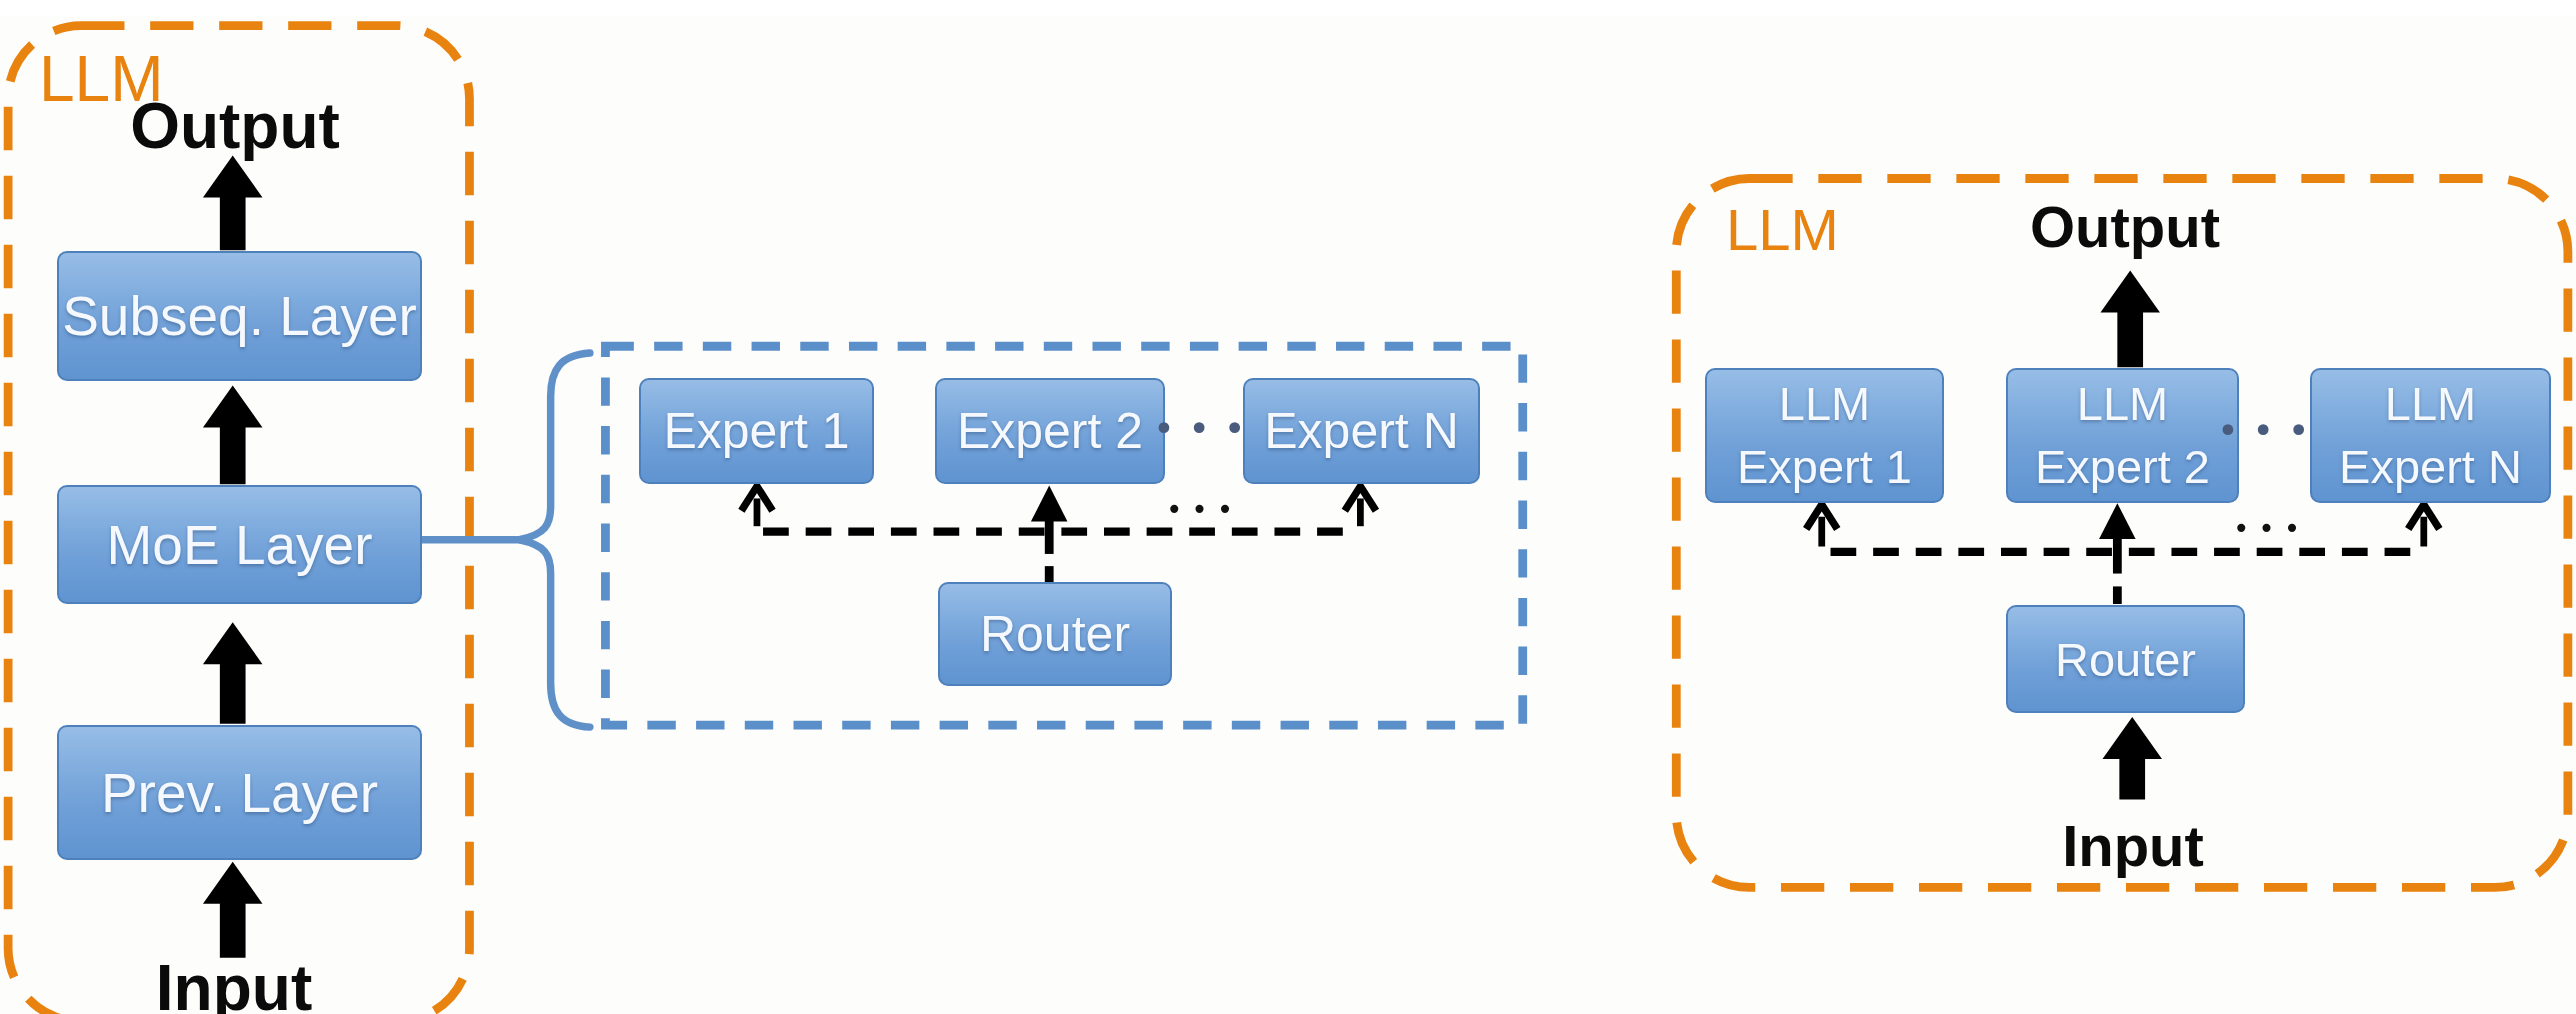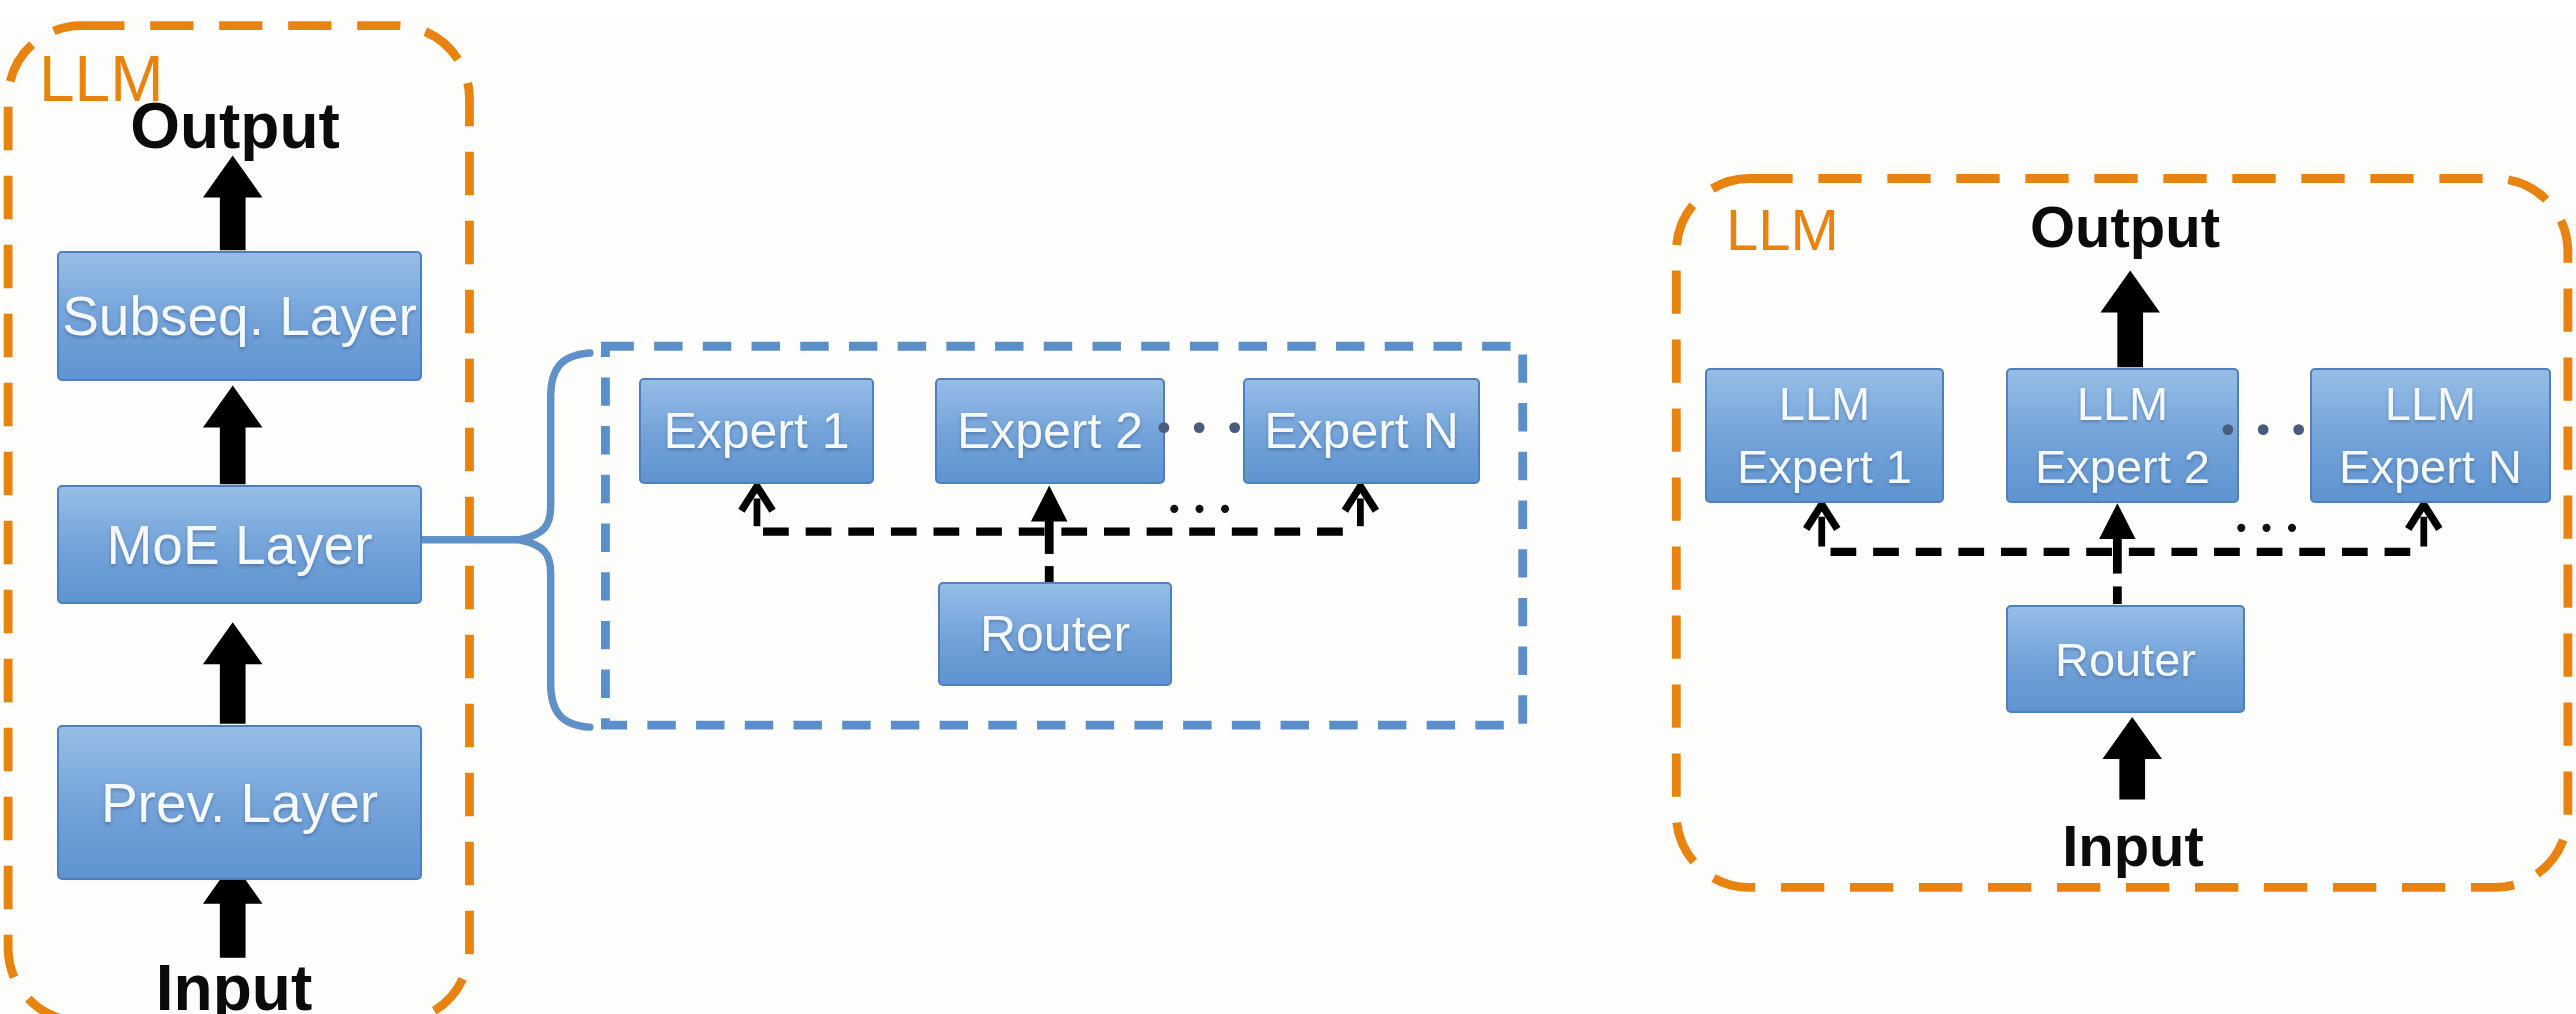--- a/index.html
+++ b/index.html
@@ -6,21 +6,21 @@
   #canvas{
     position:relative;width:2576px;height:1015px;
     background:#fdfdfb;overflow:hidden;
     font-family:"Liberation Sans", sans-serif;
     margin-top:16px;
   }
   #shapes{position:absolute;left:0;top:0;width:2576px;height:1015px;}
   .box{
     position:absolute;display:flex;align-items:center;justify-content:center;
     background:linear-gradient(180deg,#97bde6 0%,#82aedf 30%,#6f9fd7 62%,#5f94d1 100%);
-    border:2.7px solid #4e81bb;border-radius:5px;
+    border:2.7px solid #4e81bb;border-radius:10px;
     color:#f5f9fd;text-shadow:0 2px 3.4px rgba(20,50,90,.35);
     box-sizing:border-box;text-align:center;
   }
   .box-lg{font-size:55px;}
   .box-md{font-size:50px;}
   .box-sm{font-size:47px;}
   .two-line{flex-direction:column;line-height:1.32;}
   .big-label{position:absolute;color:#0b0b0b;font-size:64px;white-space:nowrap;}
   .big-label-r{position:absolute;color:#0b0b0b;font-size:58px;white-space:nowrap;}
   .centered{transform:translateX(-50%);font-weight:bold;}
@@ -92,21 +92,21 @@
   <div class="big-label centered" style="left:235px;top:73px;">Output</div>
 
   <div class="box box-lg" style="left:57px;top:235px;width:365px;height:130px;">
     <span>Subseq. Layer</span>
   </div>
 
   <div class="box box-lg" style="left:57px;top:469px;width:365px;height:119px;">
     <span>MoE Layer</span>
   </div>
 
-  <div class="box box-lg" style="left:57px;top:709px;width:365px;height:155px;">
+  <div class="box box-lg" style="left:57px;top:709px;width:365px;height:135px;">
     <span>Prev. Layer</span>
   </div>
 
   <div class="big-label centered" style="left:234px;top:935px;">Input</div>
 
   <div class="box box-md" style="left:639px;top:362px;width:235px;height:106px;">
     <span>Expert 1</span>
   </div>
 
   <div class="box box-md" style="left:935px;top:362px;width:230px;height:106px;">

